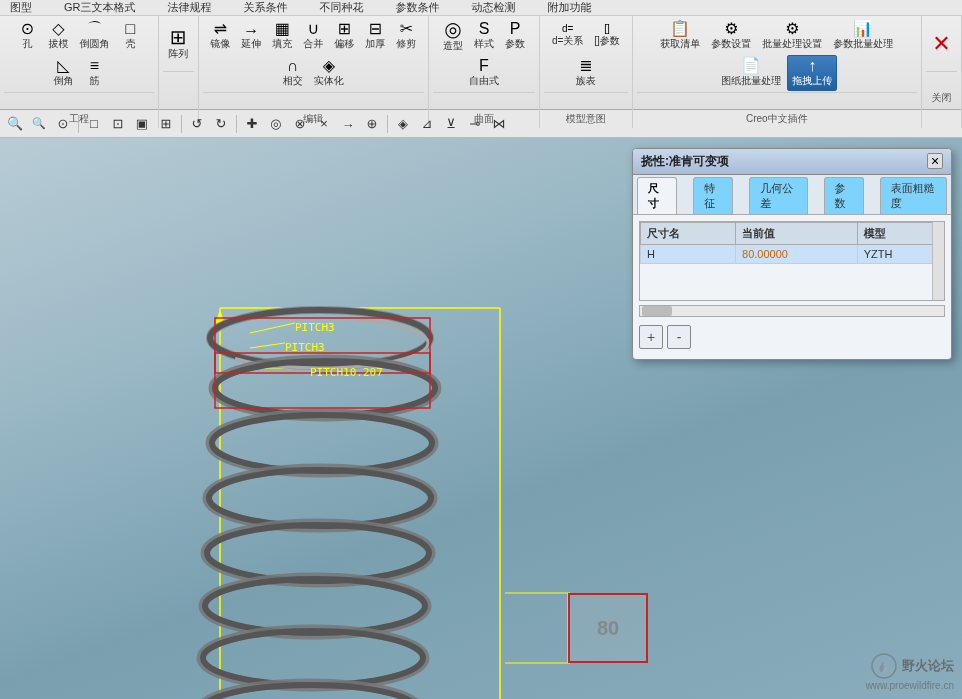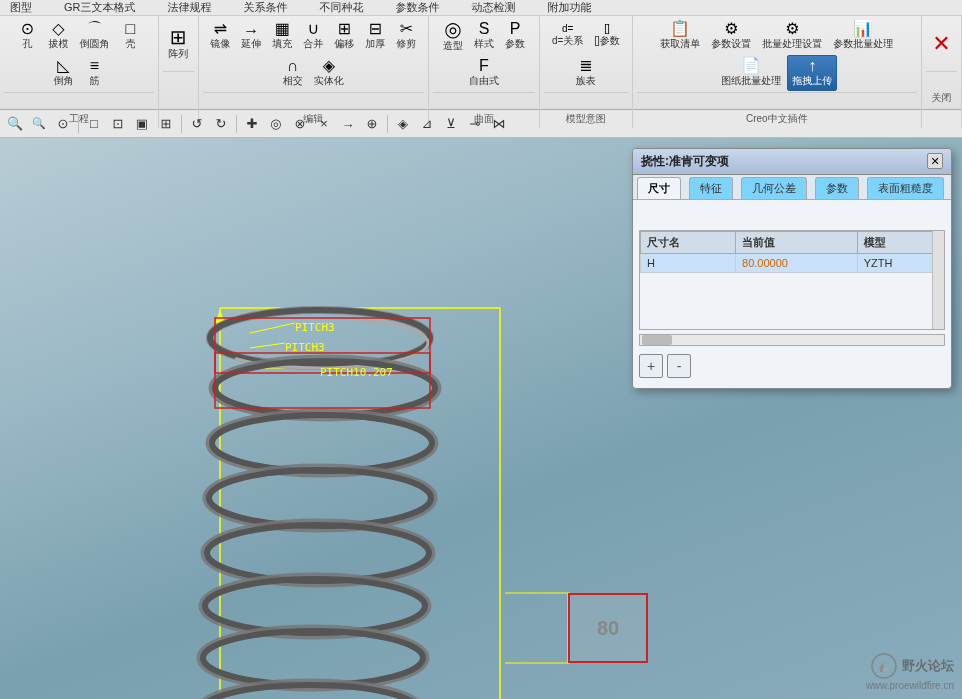--- a/index.html
+++ b/index.html
@@ -178,21 +178,21 @@
       cursor: pointer;
       font-size: 11px;
       border-radius: 2px;
     }
 
     .dialog-tabs {
       display: flex;
       background: #e0e8f0;
       border-bottom: 1px solid #aaa;
       padding: 2px 4px 0;
-      gap: 8px;
+      gap: 16px;
     }
     .dialog-tab {
       padding: 3px 10px;
       font-size: 11px;
       cursor: pointer;
       border: 1px solid #aaa;
       border-bottom: none;
       border-radius: 3px 3px 0 0;
       background: #7dd3fc;
       color: #333;
@@ -227,25 +227,24 @@
     }
     .dim-table tr.selected td {
       background: #c8e0f8;
     }
     .dim-table td.orange {
       color: #cc6600;
     }
 
     .table-scroll-area {
       border: 1px solid #aaa;
-      height: 100px;
+      height: 80px;
       overflow-y: auto;
       margin-bottom: 4px;
       position: relative;
-      margin-top: 24px;
     }
     .table-scroll-track {
       position: absolute;
       right: 0; top: 0; bottom: 0;
       width: 12px;
       background: #e0e0e0;
       border-left: 1px solid #bbb;
     }
 
     .dialog-toolbar {
@@ -564,21 +563,21 @@
 
       <ellipse cx="310" cy="615" rx="108" ry="22" fill="none" stroke="#777" stroke-width="8" opacity="0.9"></ellipse>
       <ellipse cx="310" cy="615" rx="106" ry="20" fill="none" stroke="#555" stroke-width="5"></ellipse>
 
       <rect x="215" y="180" width="215" height="55" fill="none" stroke="#cc2222" stroke-width="1.5"></rect>
       <rect x="215" y="215" width="215" height="55" fill="none" stroke="#cc2222" stroke-width="1.5"></rect>
     </svg>
 
     <div class="dim-label" style="left:295px; top:183px;">PITCH3</div>
     <div class="dim-label" style="left:285px; top:203px;">PITCH3</div>
-    <div class="dim-label" style="left:320px; top:228px;text-align:right;">PITCH10.207</div>
+    <div class="dim-label" style="left:310px; top:228px;text-align:right;">PITCH10.207</div>
 
     <div class="red-box" style="left:568px; top:455px; width:80px; height:70px;">
       <span class="red-box-label">80</span>
     </div>
 
     <div id="watermark">
       <div class="watermark-logo">
 
         <svg width="28" height="28" viewBox="0 0 28 28">
           <circle cx="14" cy="14" r="12" fill="none" stroke="#777" stroke-width="1.5"></circle>

